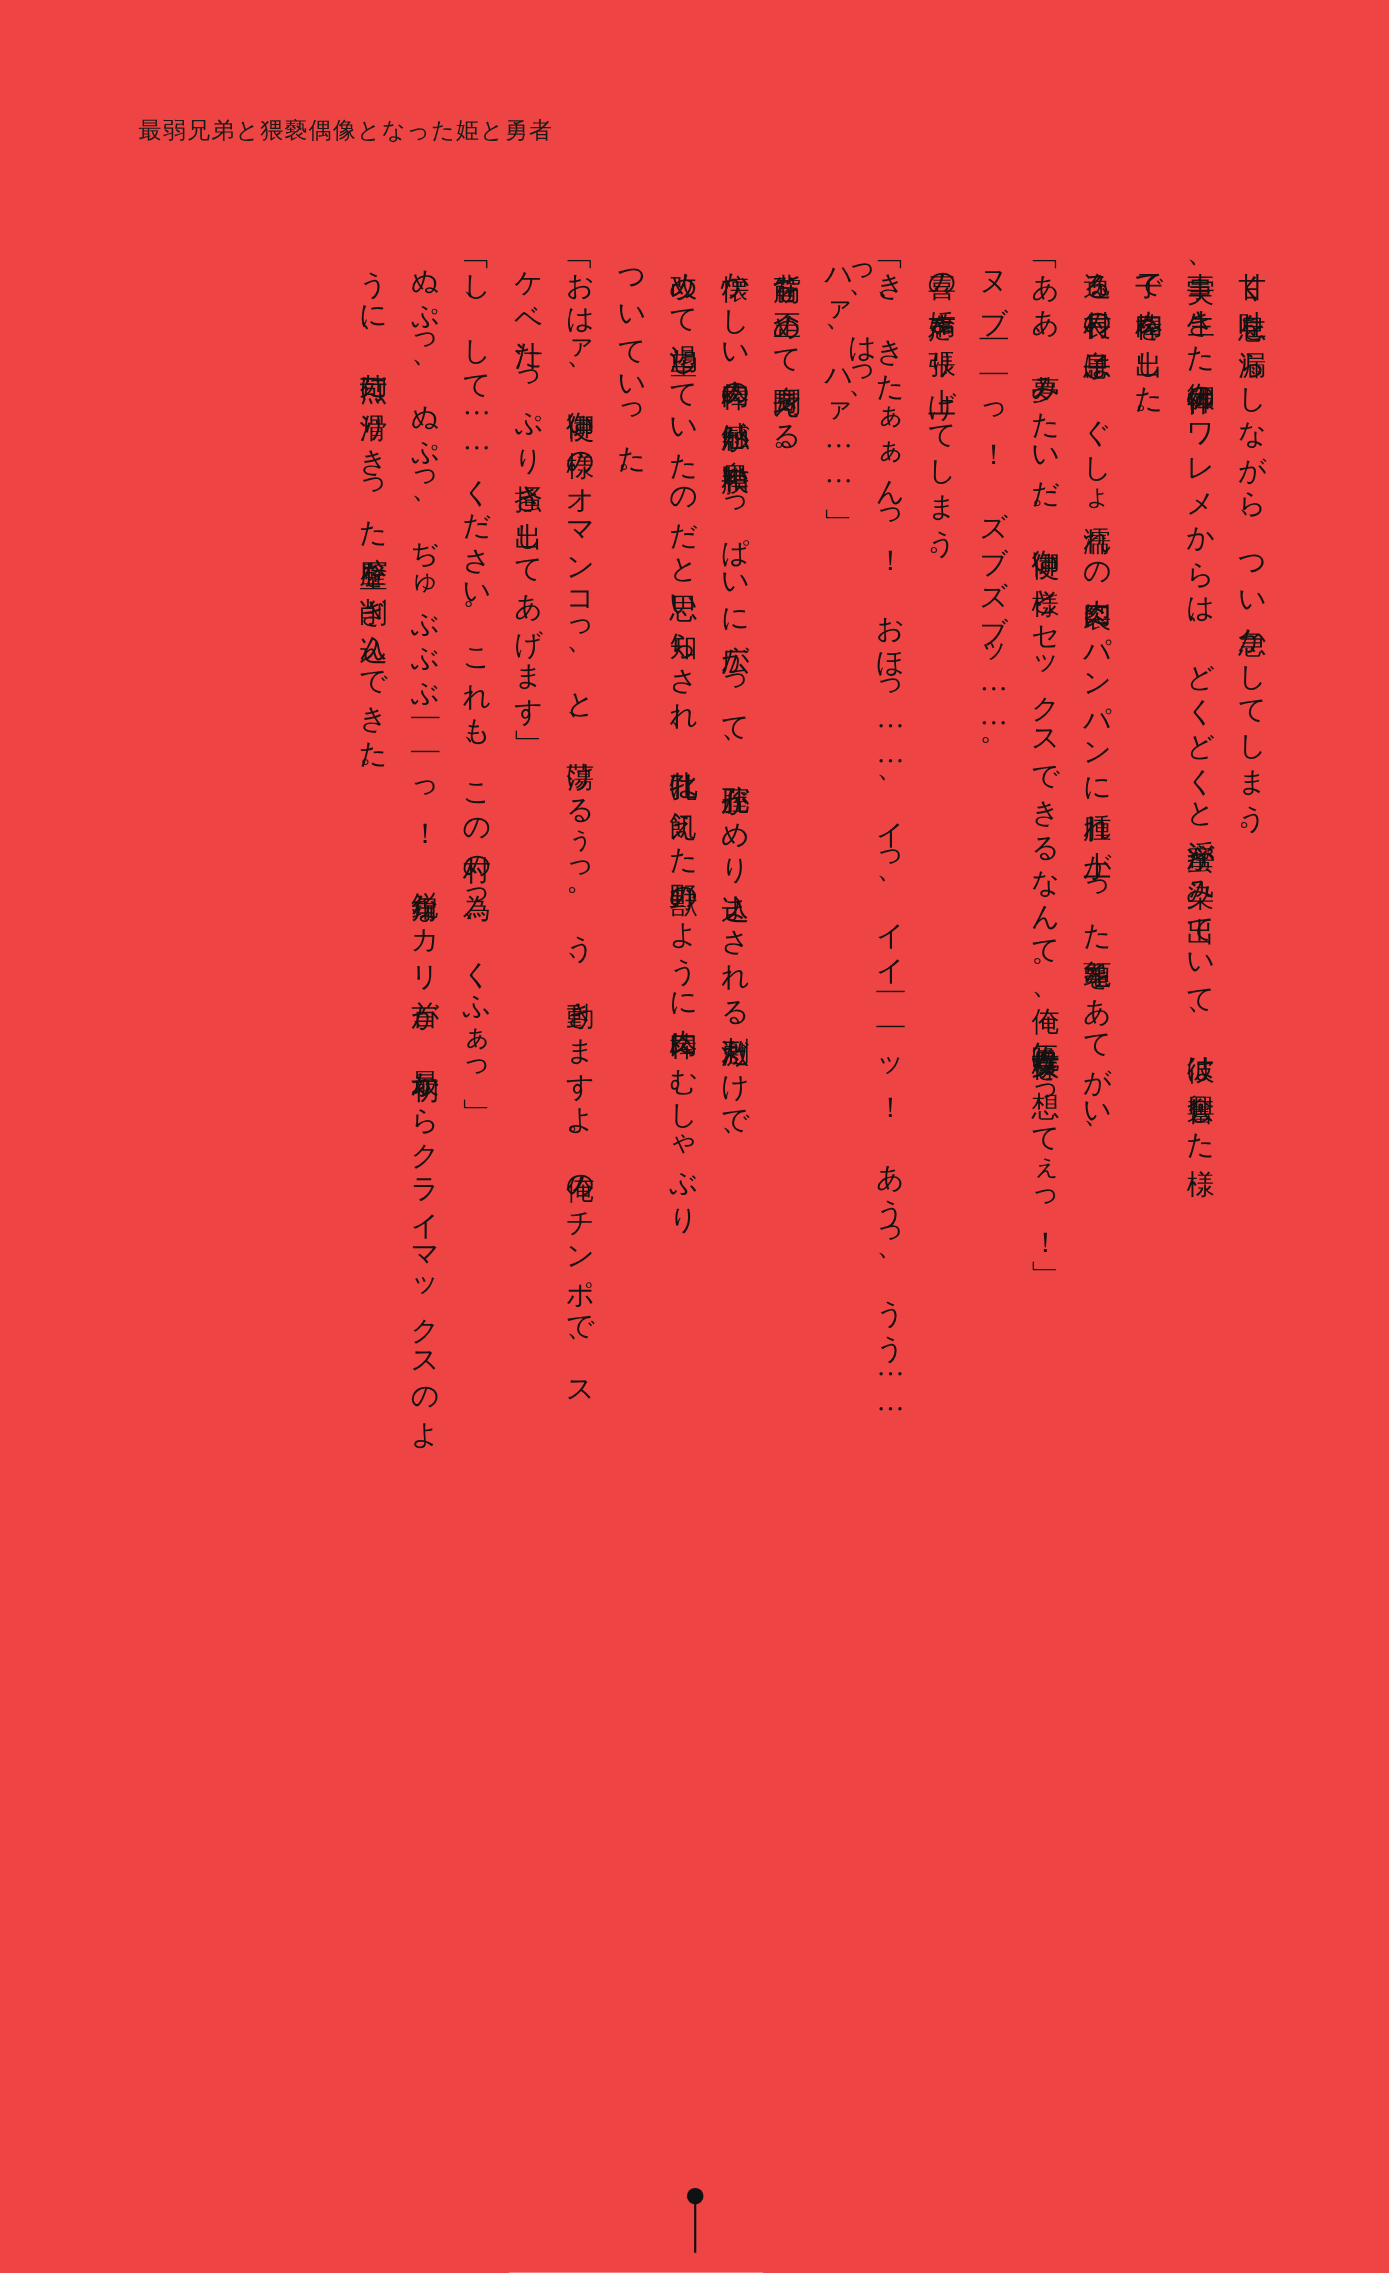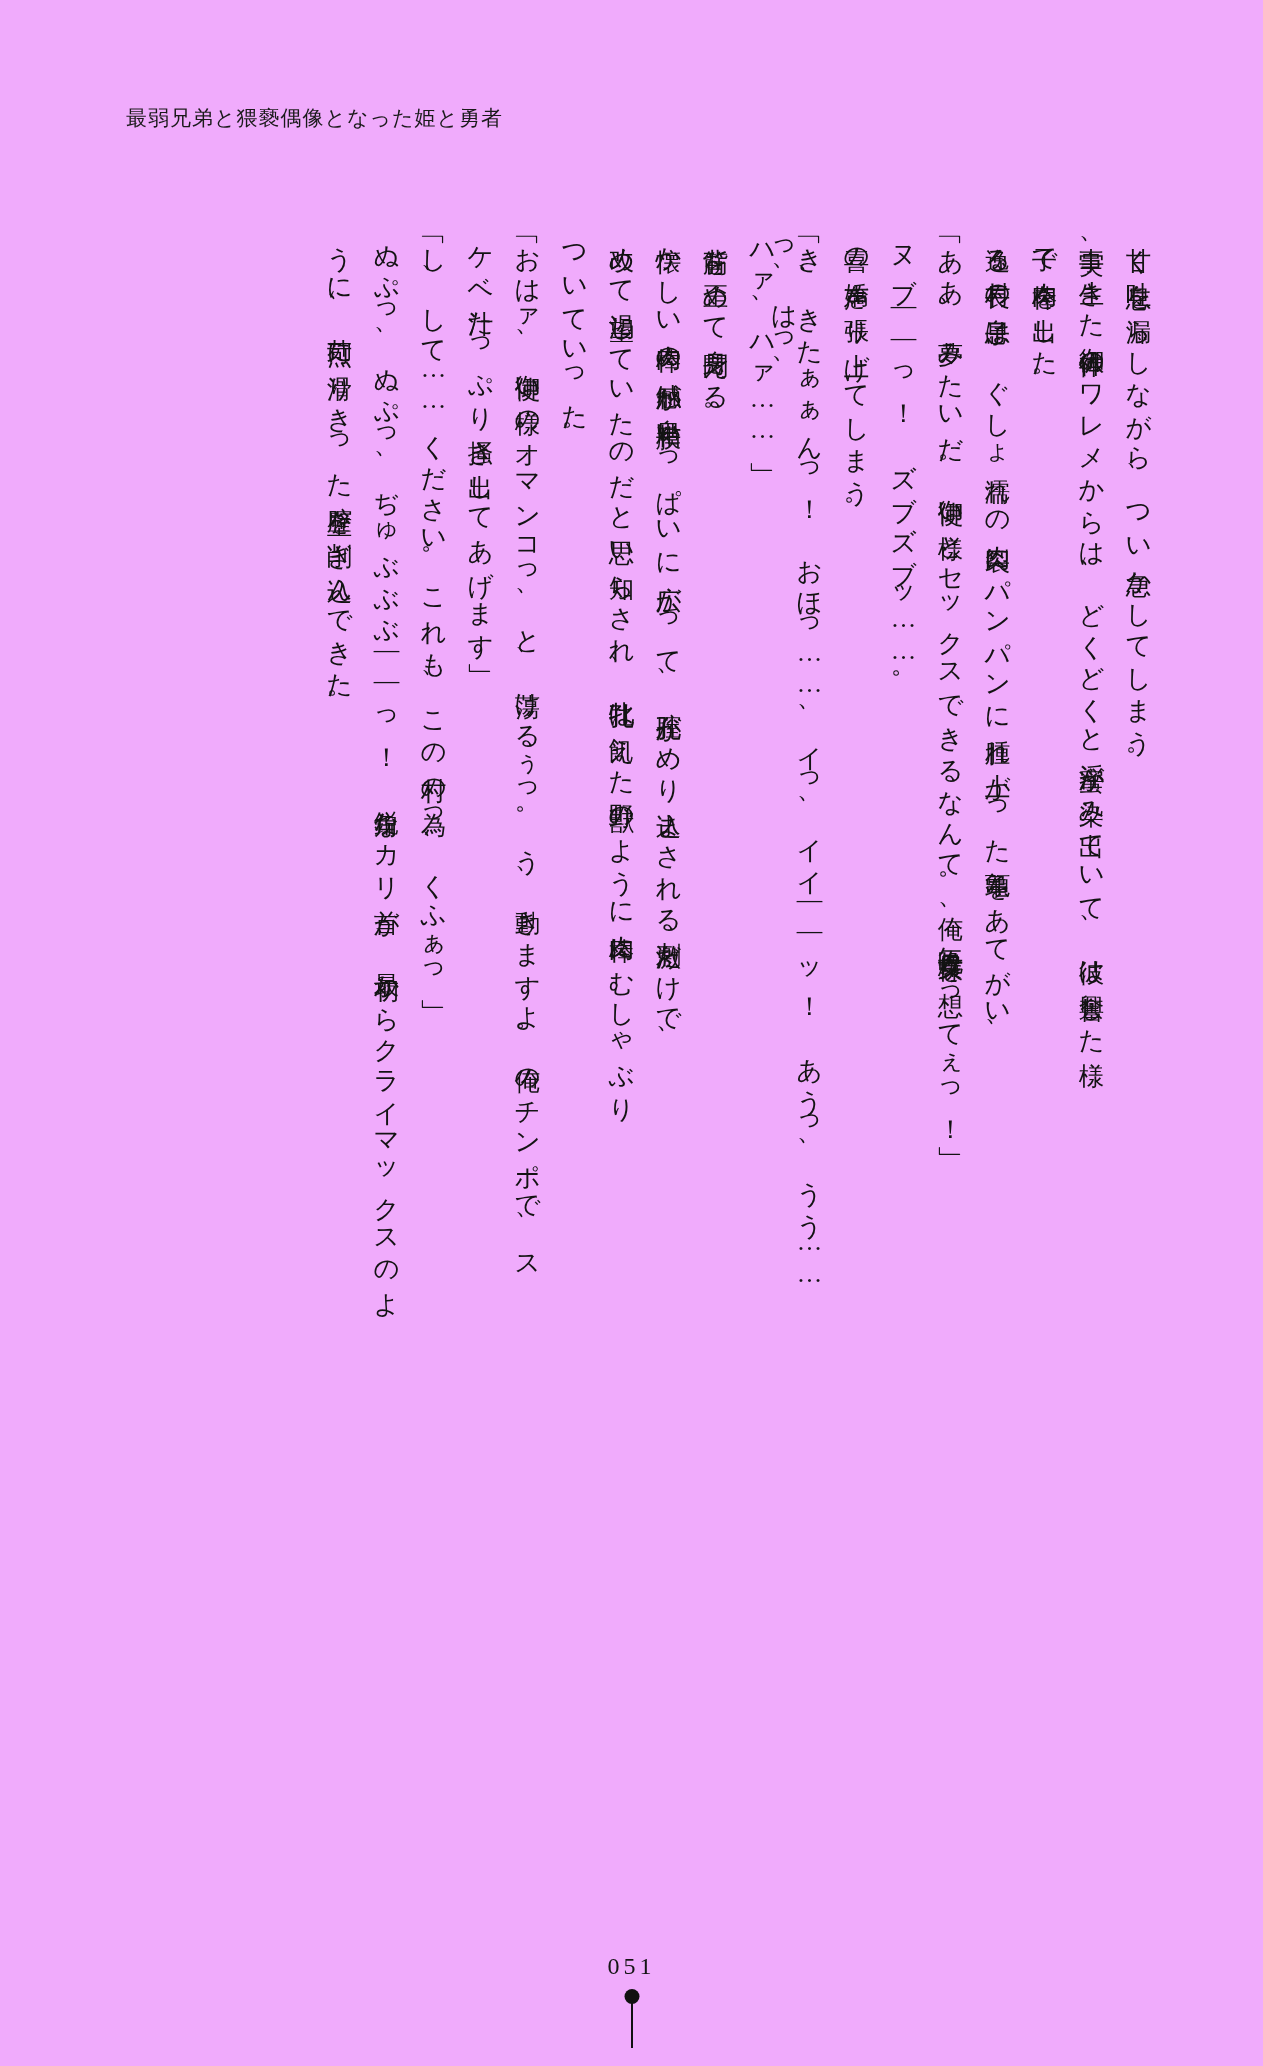--- a/index.html
+++ b/index.html
@@ -12,21 +12,21 @@
     height: 2066px;
     position: relative;
     font-family: "Liberation Serif", "DejaVu Serif", serif;
     color: #111111;
     overflow: hidden;
   }
 
   .page {
     position: absolute;
     inset: 0;
-    background: #f0abfc;
+    background: #ef4444;
   }
 
   
   .running-header {
     position: absolute;
     top: 104px;
     left: 126px;
     font-size: 21px;
     letter-spacing: 1px;
     color: #1a1a1a;
@@ -114,17 +114,16 @@
     <div class="column">懐かしい肉棒の感触が卑粘膜いっぱいに広がって、膣孔がめり込まされる刺激だけで、</div>
     <div class="column">改めて渇望していたのだと思い知らされ、牝孔は飢えた野獣のように肉棒にむしゃぶり</div>
     <div class="column">ついていった。</div>
     <div class="column">「おはァ、御使い様のオマンコっ、と、蕩けるぅっ。う、動きますよ。俺のチンポで、ス</div>
     <div class="column">ケベ汁たっぷり掻き出してあげます」</div>
     <div class="column">「し、して……ください。これも、この村の為っ、くふぁっ」</div>
     <div class="column">ぬぷっ、ぬぷっ、ぢゅぶぶぶ――っ！ 鋭角なカリ首が、最初からクライマックスのよ</div>
     <div class="column">うに、苛烈に滑りきった膣壁を削ぎ込んできた。</div>
   </div>
 
-  <div class="folio">051</div>
   <div class="folio-dot"></div>
   <div class="folio-mark"></div>
 
 </div>
 
 </body></html>

